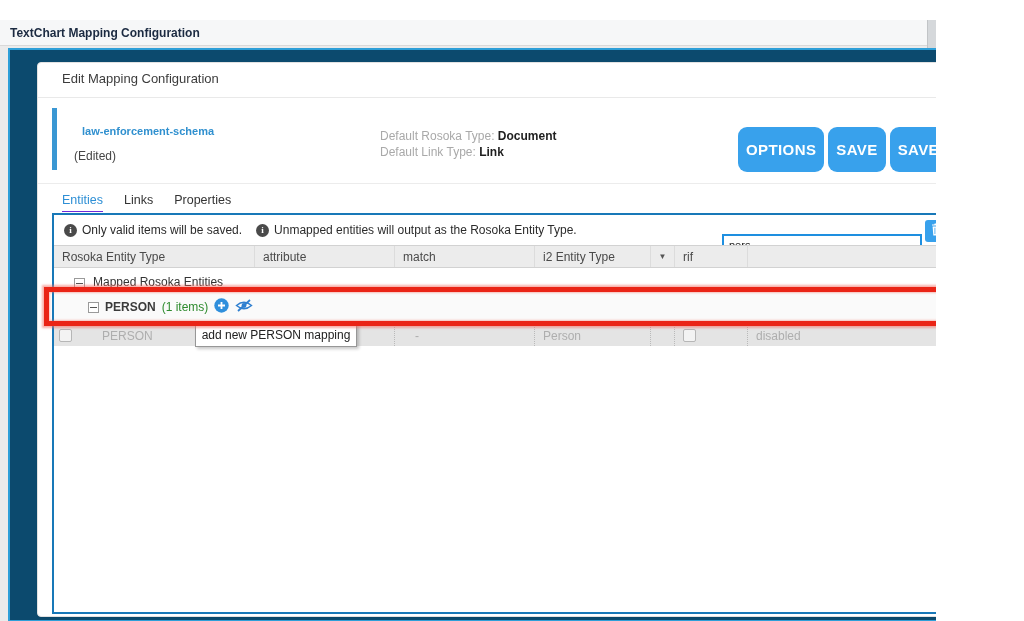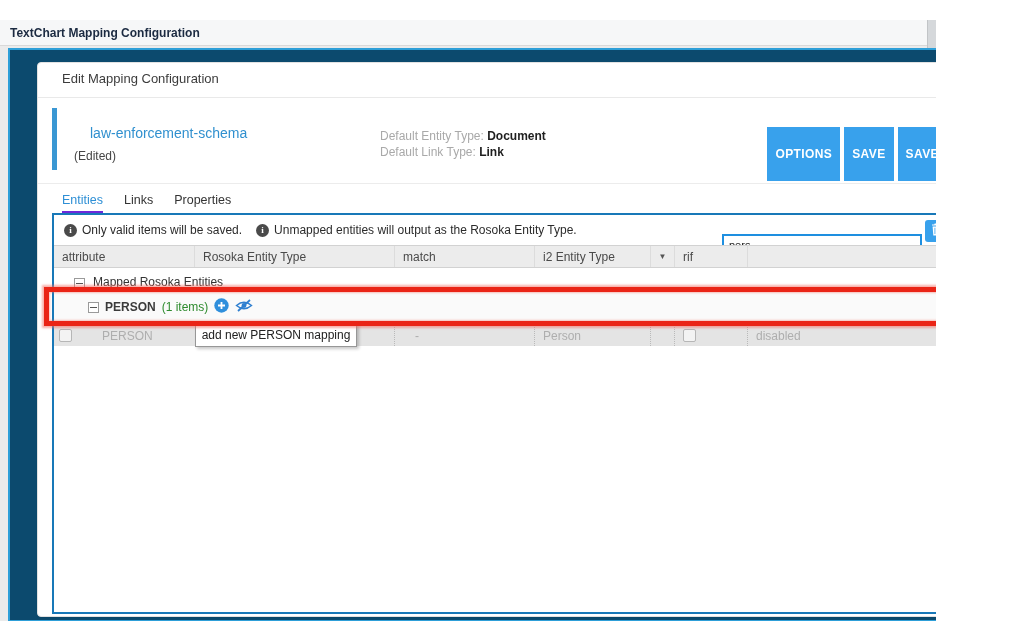--- a/index.html
+++ b/index.html
@@ -22,35 +22,35 @@
 
   
   .dialog { position:absolute; left:8px; top:28px; width:1003px; height:574px; background:#0c4a6e; border:2px solid #2e9fd8; }
   .card { position:absolute; left:27px; top:12px; width:941px; height:555px; background:#fff; border:1px solid #e2e2e2; border-radius:4px; box-shadow:0 1px 2px rgba(0,0,0,0.06); }
 
   .card-heading { position:absolute; left:24px; top:8px; font-size:13px; color:#3c3c3c; }
   .heading-divider { position:absolute; left:0; top:34px; width:100%; height:1px; background:#e9e9e9; }
 
   
   .accent-bar { position:absolute; left:14px; top:45px; width:5px; height:62px; background:#3a97d3; }
-  .schema-name { position:absolute; left:52px; top:62px; font-size:14px; color:#3090cf; }
+  .schema-name { position:absolute; left:44px; top:62px; font-size:11px; color:#3090cf;font-weight:bold; }
   .schema-status { position:absolute; left:36px; top:86px; font-size:12px; color:#454545; }
   .defaults { position:absolute; left:342px; top:65px; font-size:12px; line-height:16px; }
   .defaults .lbl { color:#a9a9a9; }
   .defaults .val { color:#1f1f1f; font-weight:bold; }
   .header-divider { position:absolute; left:0; top:120px; width:100%; height:1px; background:#ececec; }
 
   .btn-group { position:absolute; right:30px; top:64px; display:flex; gap:4px; }
-  .btn { background:#38a1ec; color:#fff; border:none; border-radius:0; font-family:"Liberation Sans",sans-serif;
-         font-size:12px; font-weight:bold; letter-spacing:.4px; padding:20px 8px; cursor:pointer; }
+  .btn { background:#38a1ec; color:#fff; border:none; border-radius:9px; font-family:"Liberation Sans",sans-serif;
+         font-size:15px; font-weight:bold; letter-spacing:.4px; padding:14px 8px; cursor:pointer; }
 
   
   .tabs { position:absolute; left:24px; top:130px; display:flex; gap:21px; font-size:12.5px; }
   .tab { color:#333; padding-bottom:4px; cursor:pointer; }
-  .tab.active { color:#2e8fd5; border-bottom:6px solid #6d28d9; }
+  .tab.active { color:#2e8fd5; border-bottom:1px solid #6d28d9; }
 
   
   .table-panel { position:absolute; left:14px; top:150px; width:907px; height:401px; border:2px solid #1878b8; background:#fff; }
 
   .notices-row { position:relative; height:30px; }
   .notices { position:absolute; left:10px; top:8px; display:flex; gap:14px; font-size:12px; color:#2b2b2b; align-items:center; }
   .notice { display:flex; align-items:center; gap:5px; }
   .info-icon { width:13px; height:13px; border-radius:50%; background:#4a4a4a; color:#fff; font-size:9px; font-weight:bold;
                display:inline-flex; align-items:center; justify-content:center; font-family:"Liberation Serif",serif; }
   .filter-input { position:absolute; left:668px; top:19px; width:200px; height:22px; border:2px solid #1e8fe0; font-size:11px;
@@ -125,21 +125,21 @@
 
       <div class="card-heading">Edit Mapping Configuration</div>
       <div class="heading-divider"></div>
 
       <div class="accent-bar"></div>
       <div class="schema-name">law-enforcement-schema</div>
       <div class="schema-status">(Edited)</div>
 
       <div class="defaults">
         <div>
-          <span class="lbl">Default Entity Type:</span>
+          <span class="lbl">Default Rosoka Type:</span>
           <span class="val">Document</span>
         </div>
         <div>
           <span class="lbl">Default Link Type:</span>
           <span class="val">Link</span>
         </div>
       </div>
 
       <div class="btn-group">
         <button class="btn">OPTIONS</button>
@@ -174,22 +174,22 @@
               <svg width="11" height="13" viewBox="0 0 11 13">
                 <path fill="#fff" d="M3.7 0.4h3.6l0.5 1H10v1.2H1V1.4h2.2l0.5-1z"></path>
                 <path fill="#fff" d="M1.6 3.4h7.8l-0.7 9.2H2.3L1.6 3.4z"></path>
                 <path stroke="#38a1ec" stroke-width="0.8" d="M3.9 4.8v6.2M5.5 4.8v6.2M7.1 4.8v6.2"></path>
               </svg>
             </span>
           </button>
         </div>
 
         <div class="thead">
+          <div class="th w1">Rosoka Entity Type</div>
           <div class="th w2">attribute</div>
-          <div class="th w1">Rosoka Entity Type</div>
           <div class="th w3">match</div>
           <div class="th w4">i2 Entity Type</div>
           <div class="th warr">
               <span class="dd-arrow">▼</span>
             </div>
           <div class="th w5">rif</div>
           <div class="th w6"></div>
         </div>
 
         <div class="group-row">

